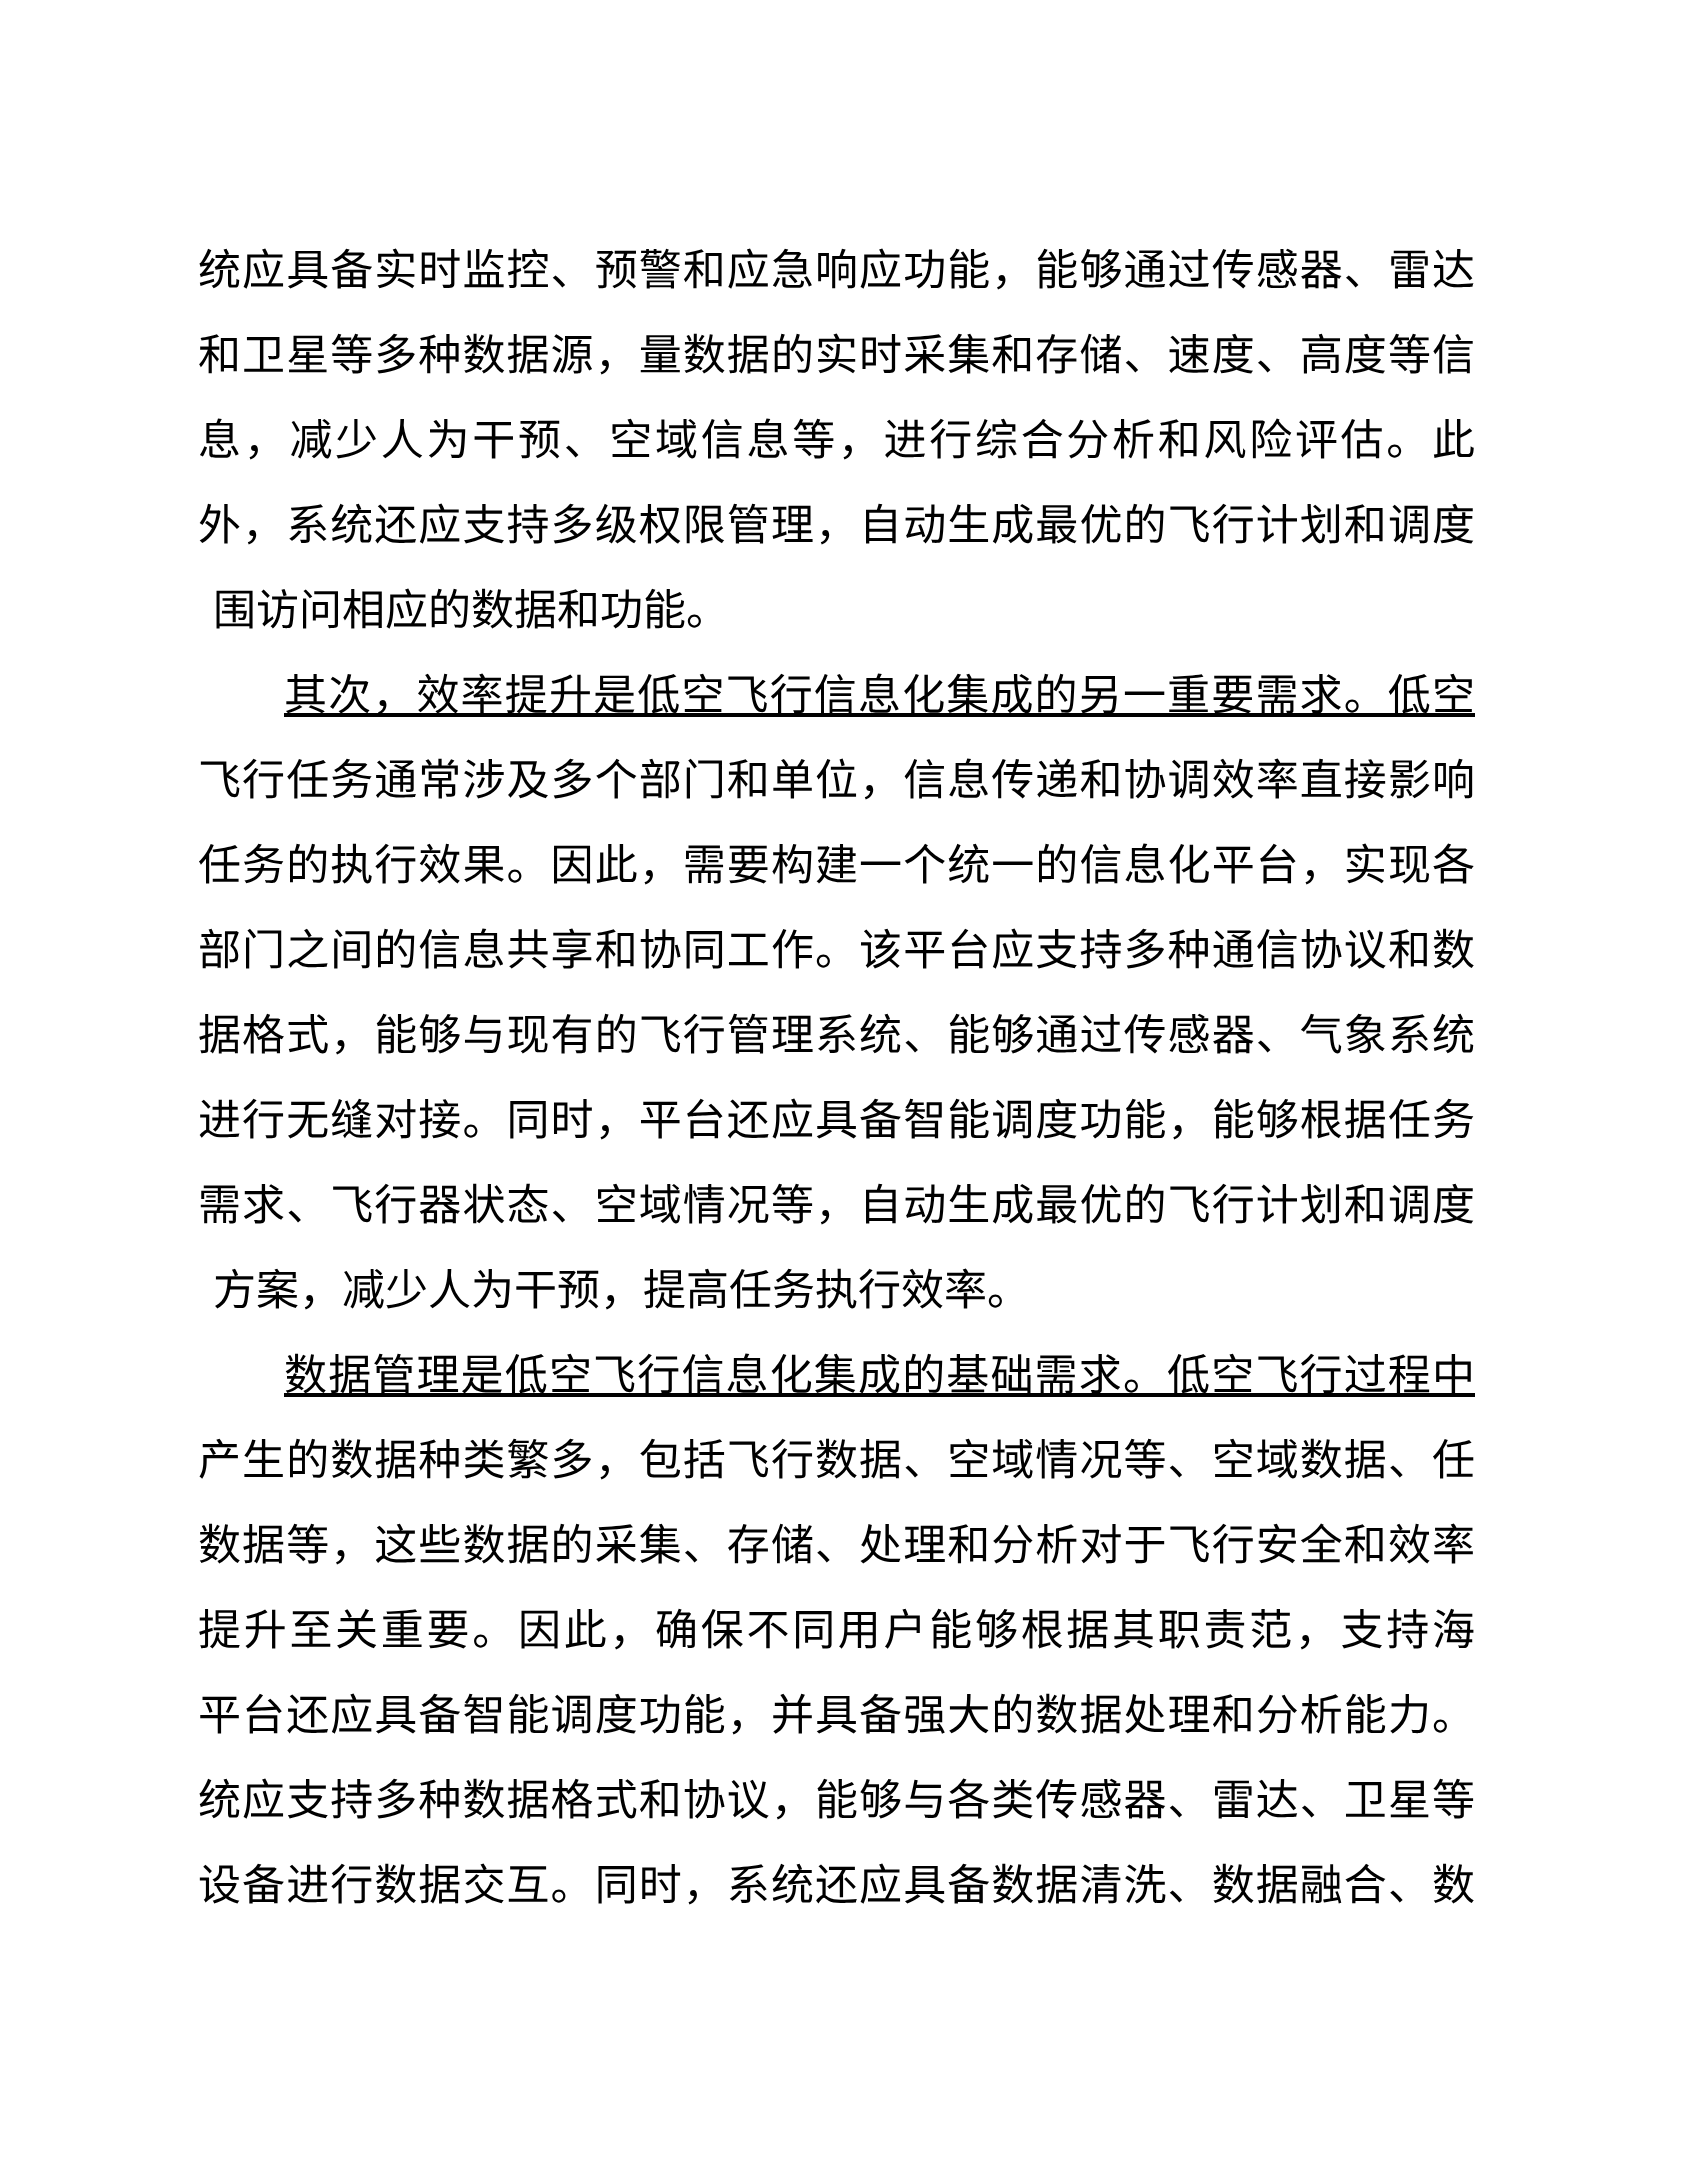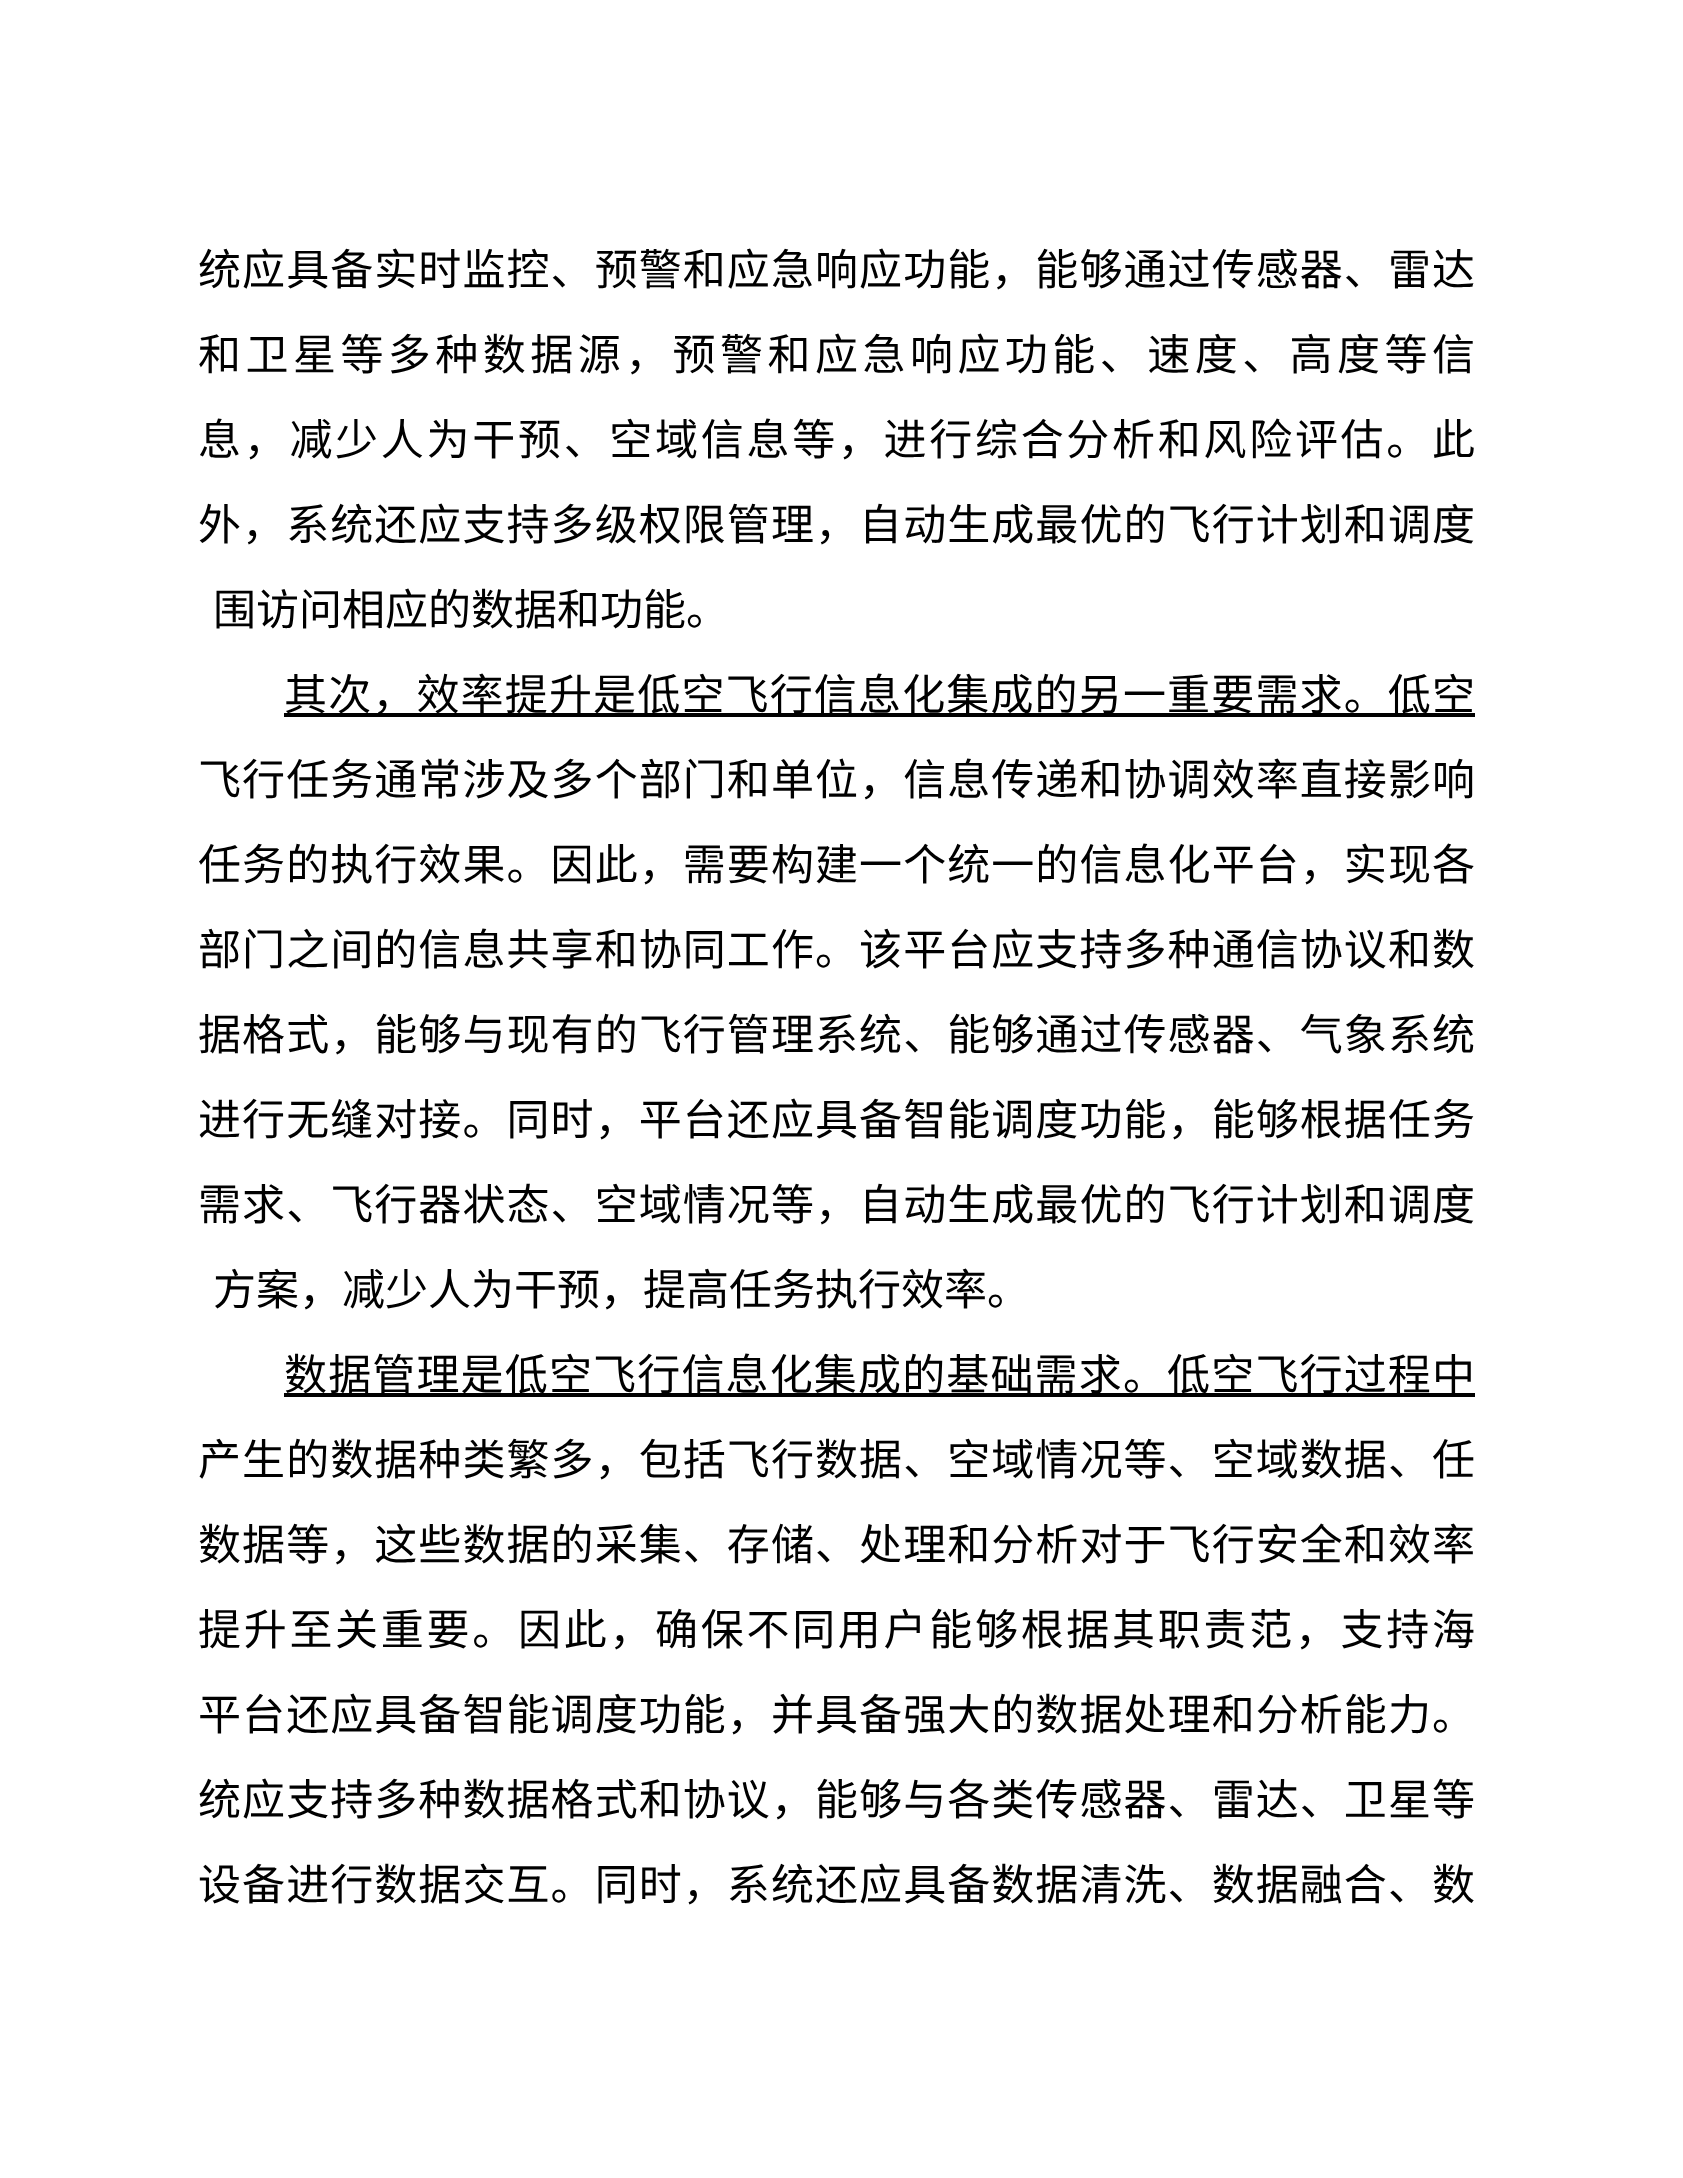--- a/index.html
+++ b/index.html
@@ -44,21 +44,21 @@
   }
 </style>
 </head>
 <body>
 
 <div class="page">
   <div class="text-block">
 
     <div class="paragraph">
       <div class="line">统应具备实时监控、预警和应急响应功能，能够通过传感器、雷达</div>
-      <div class="line">和卫星等多种数据源，预警和应急响应功能、速度、高度等信</div>
+      <div class="line">和卫星等多种数据源，量数据的实时采集和存储、速度、高度等信</div>
       <div class="line">息，减少人为干预、空域信息等，进行综合分析和风险评估。此</div>
       <div class="line">外，系统还应支持多级权限管理，自动生成最优的飞行计划和调度</div>
       <div class="line para-end">围访问相应的数据和功能。</div>
     </div>
 
     <div class="paragraph">
       <div class="line indent">其次，效率提升是低空飞行信息化集成的另一重要需求。低空</div>
       <div class="line">飞行任务通常涉及多个部门和单位，信息传递和协调效率直接影响</div>
       <div class="line">任务的执行效果。因此，需要构建一个统一的信息化平台，实现各</div>
       <div class="line">部门之间的信息共享和协同工作。该平台应支持多种通信协议和数</div>

